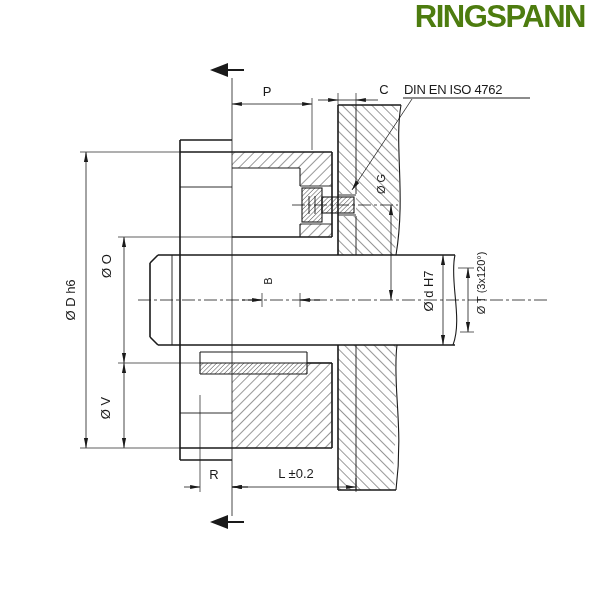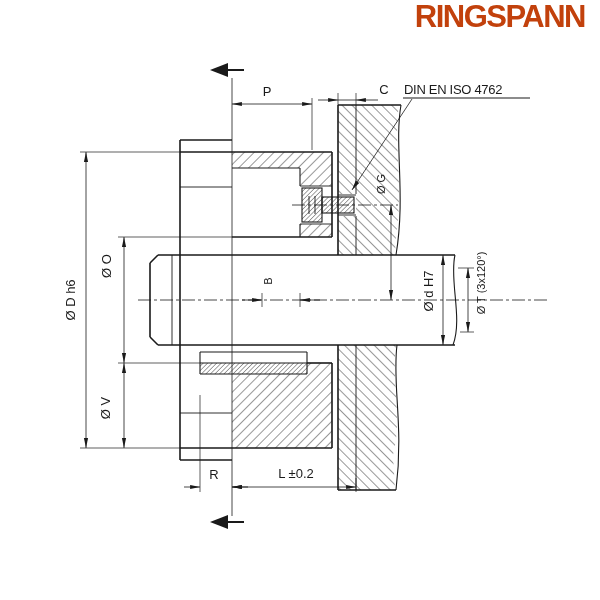--- a/index.html
+++ b/index.html
@@ -16,21 +16,21 @@
   .t{stroke:#1a1a1a;stroke-width:0.9;fill:none;}
   .dim{stroke:#1a1a1a;stroke-width:0.8;fill:none;}
   .ext{stroke:#1a1a1a;stroke-width:0.7;fill:none;}
   .cl{stroke:#1a1a1a;stroke-width:0.8;fill:none;stroke-dasharray:13 3 3 3;}
 </style>
 </head>
 <body>
 
 <div id="canvas">
 
-  <div id="logo" style="color: #c2410c;">RINGSPANN</div>
+  <div id="logo" style="color: #4d7c0f;">RINGSPANN</div>
 
   <svg width="600" height="600" viewBox="0 0 600 600">
     <defs>
       <pattern id="h45" width="7" height="7" patternUnits="userSpaceOnUse" patternTransform="rotate(45)">
         <line x1="0" y1="0" x2="0" y2="7" stroke="#1a1a1a" stroke-width="0.9"></line>
       </pattern>
       <pattern id="h135" width="7" height="7" patternUnits="userSpaceOnUse" patternTransform="rotate(135)">
         <line x1="0" y1="0" x2="0" y2="7" stroke="#1a1a1a" stroke-width="0.9"></line>
       </pattern>
       <pattern id="hd" width="3.2" height="3.2" patternUnits="userSpaceOnUse" patternTransform="rotate(45)">

